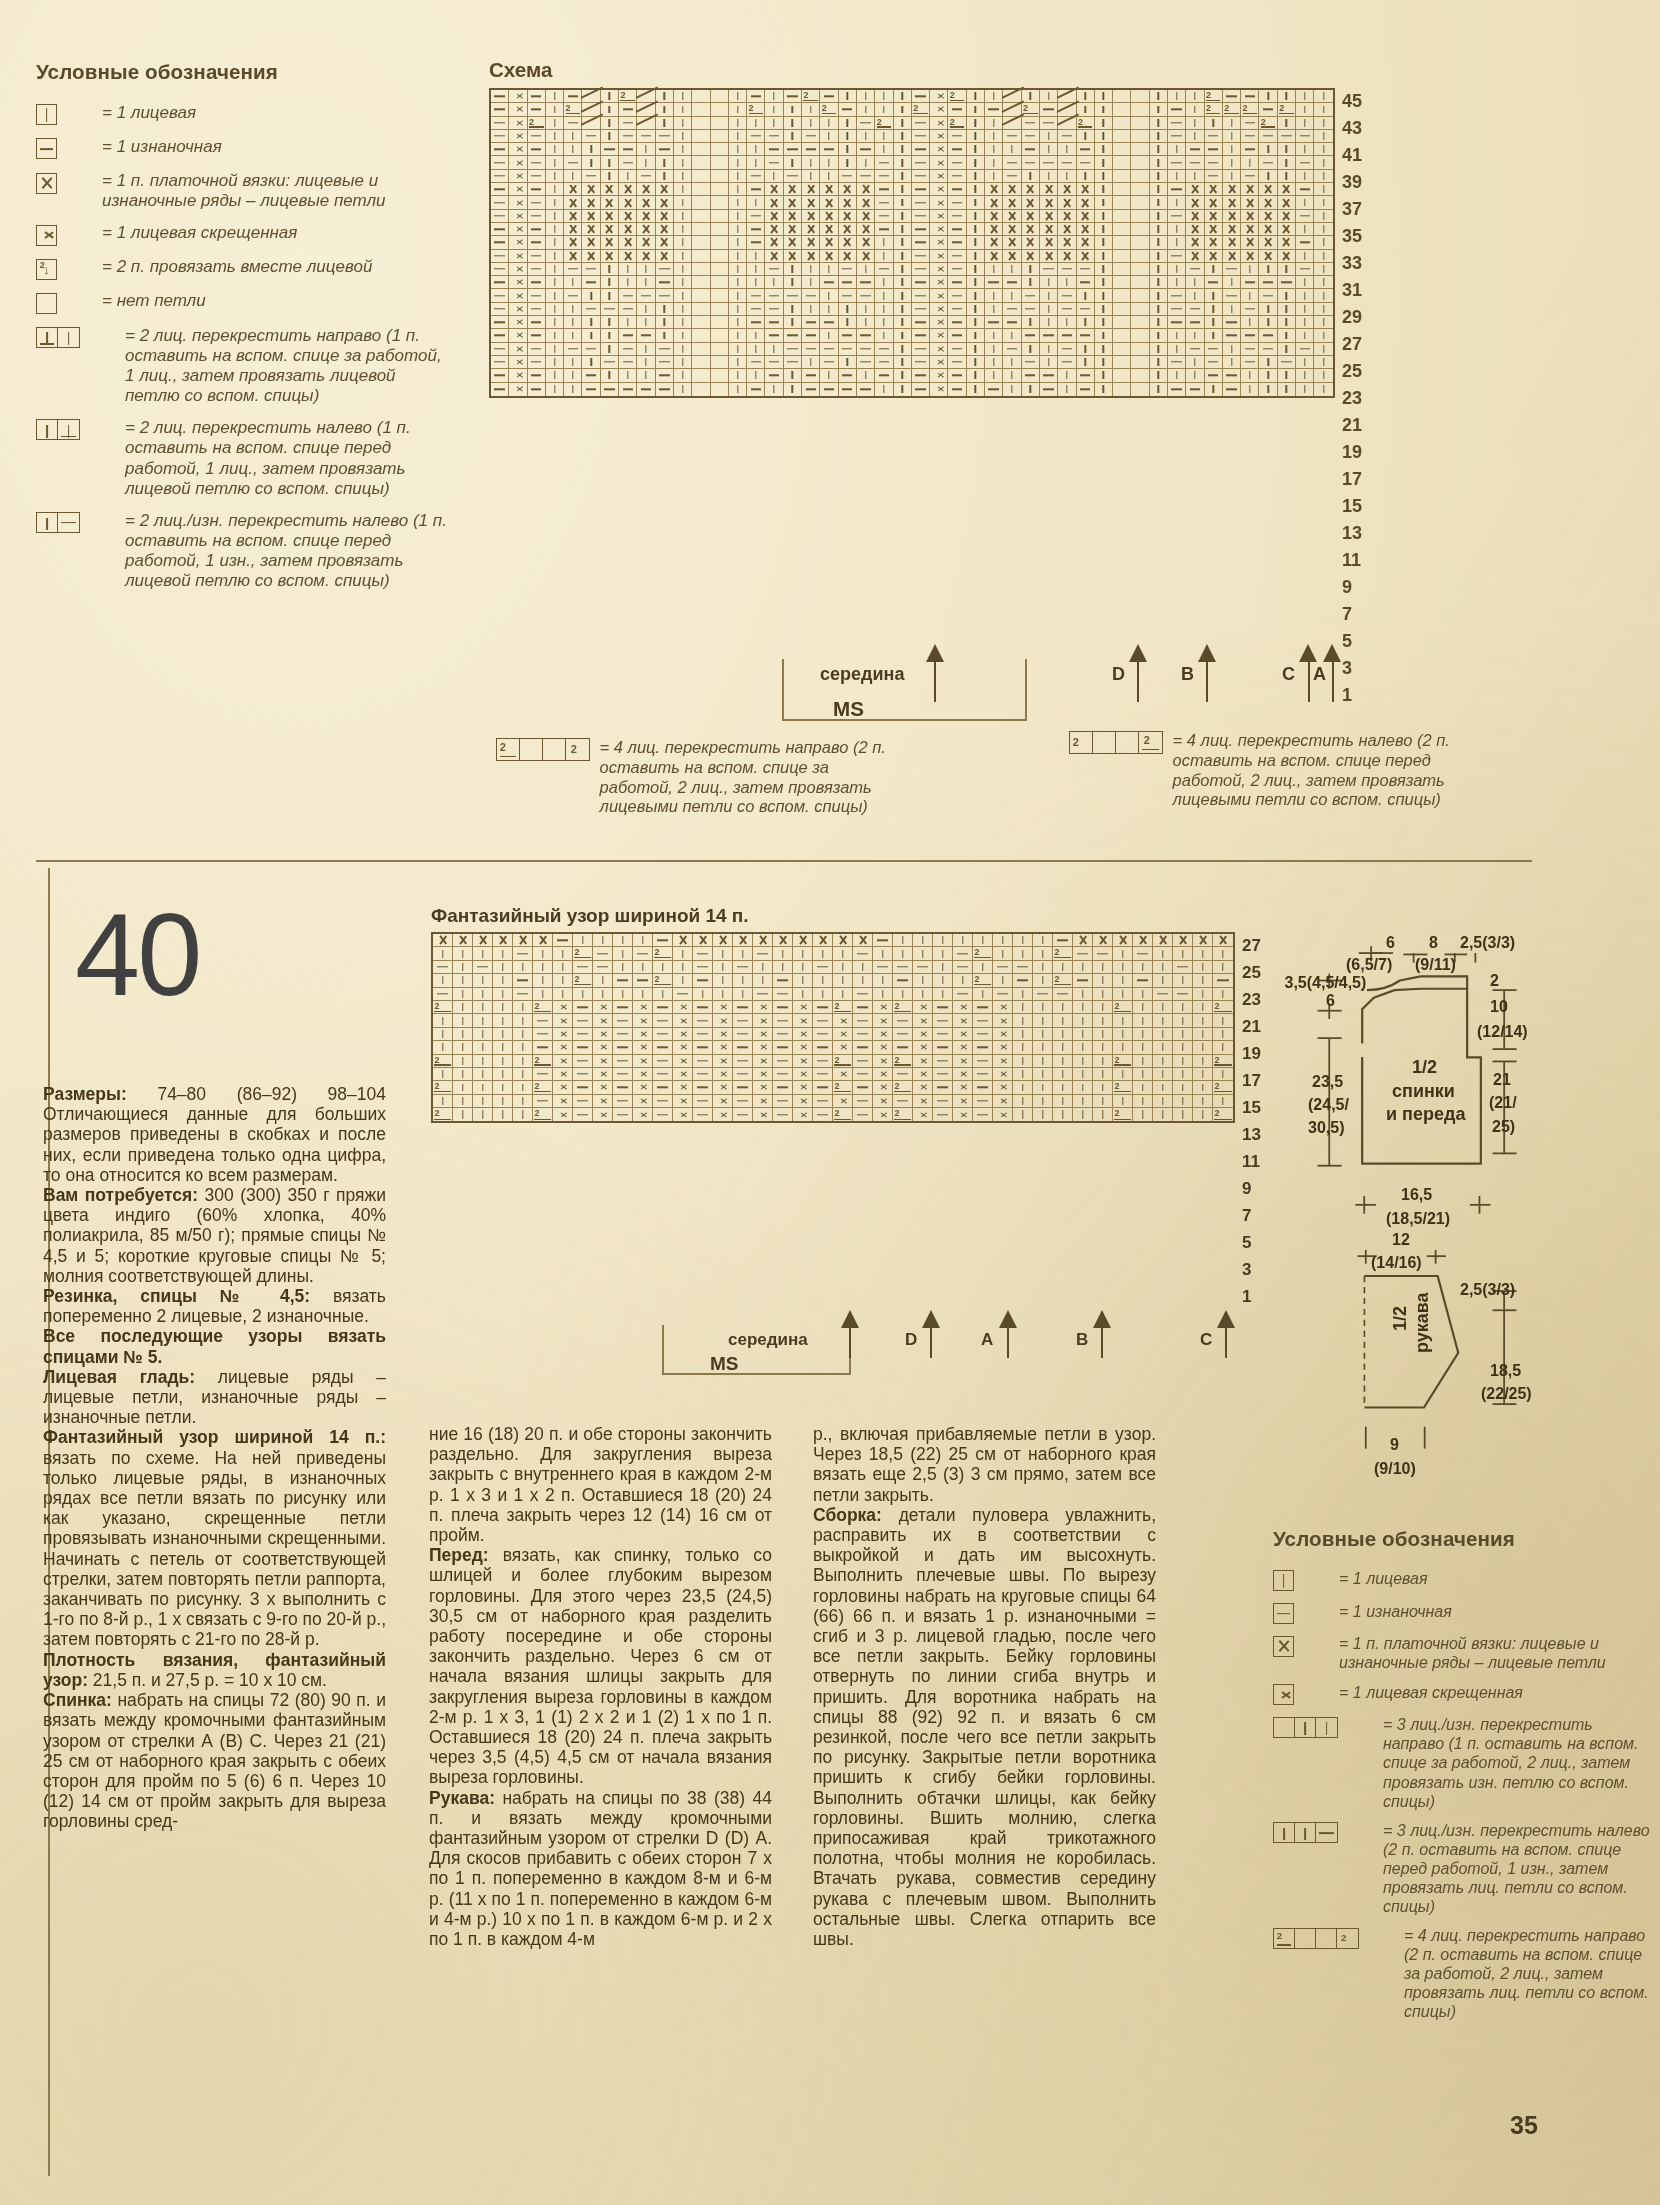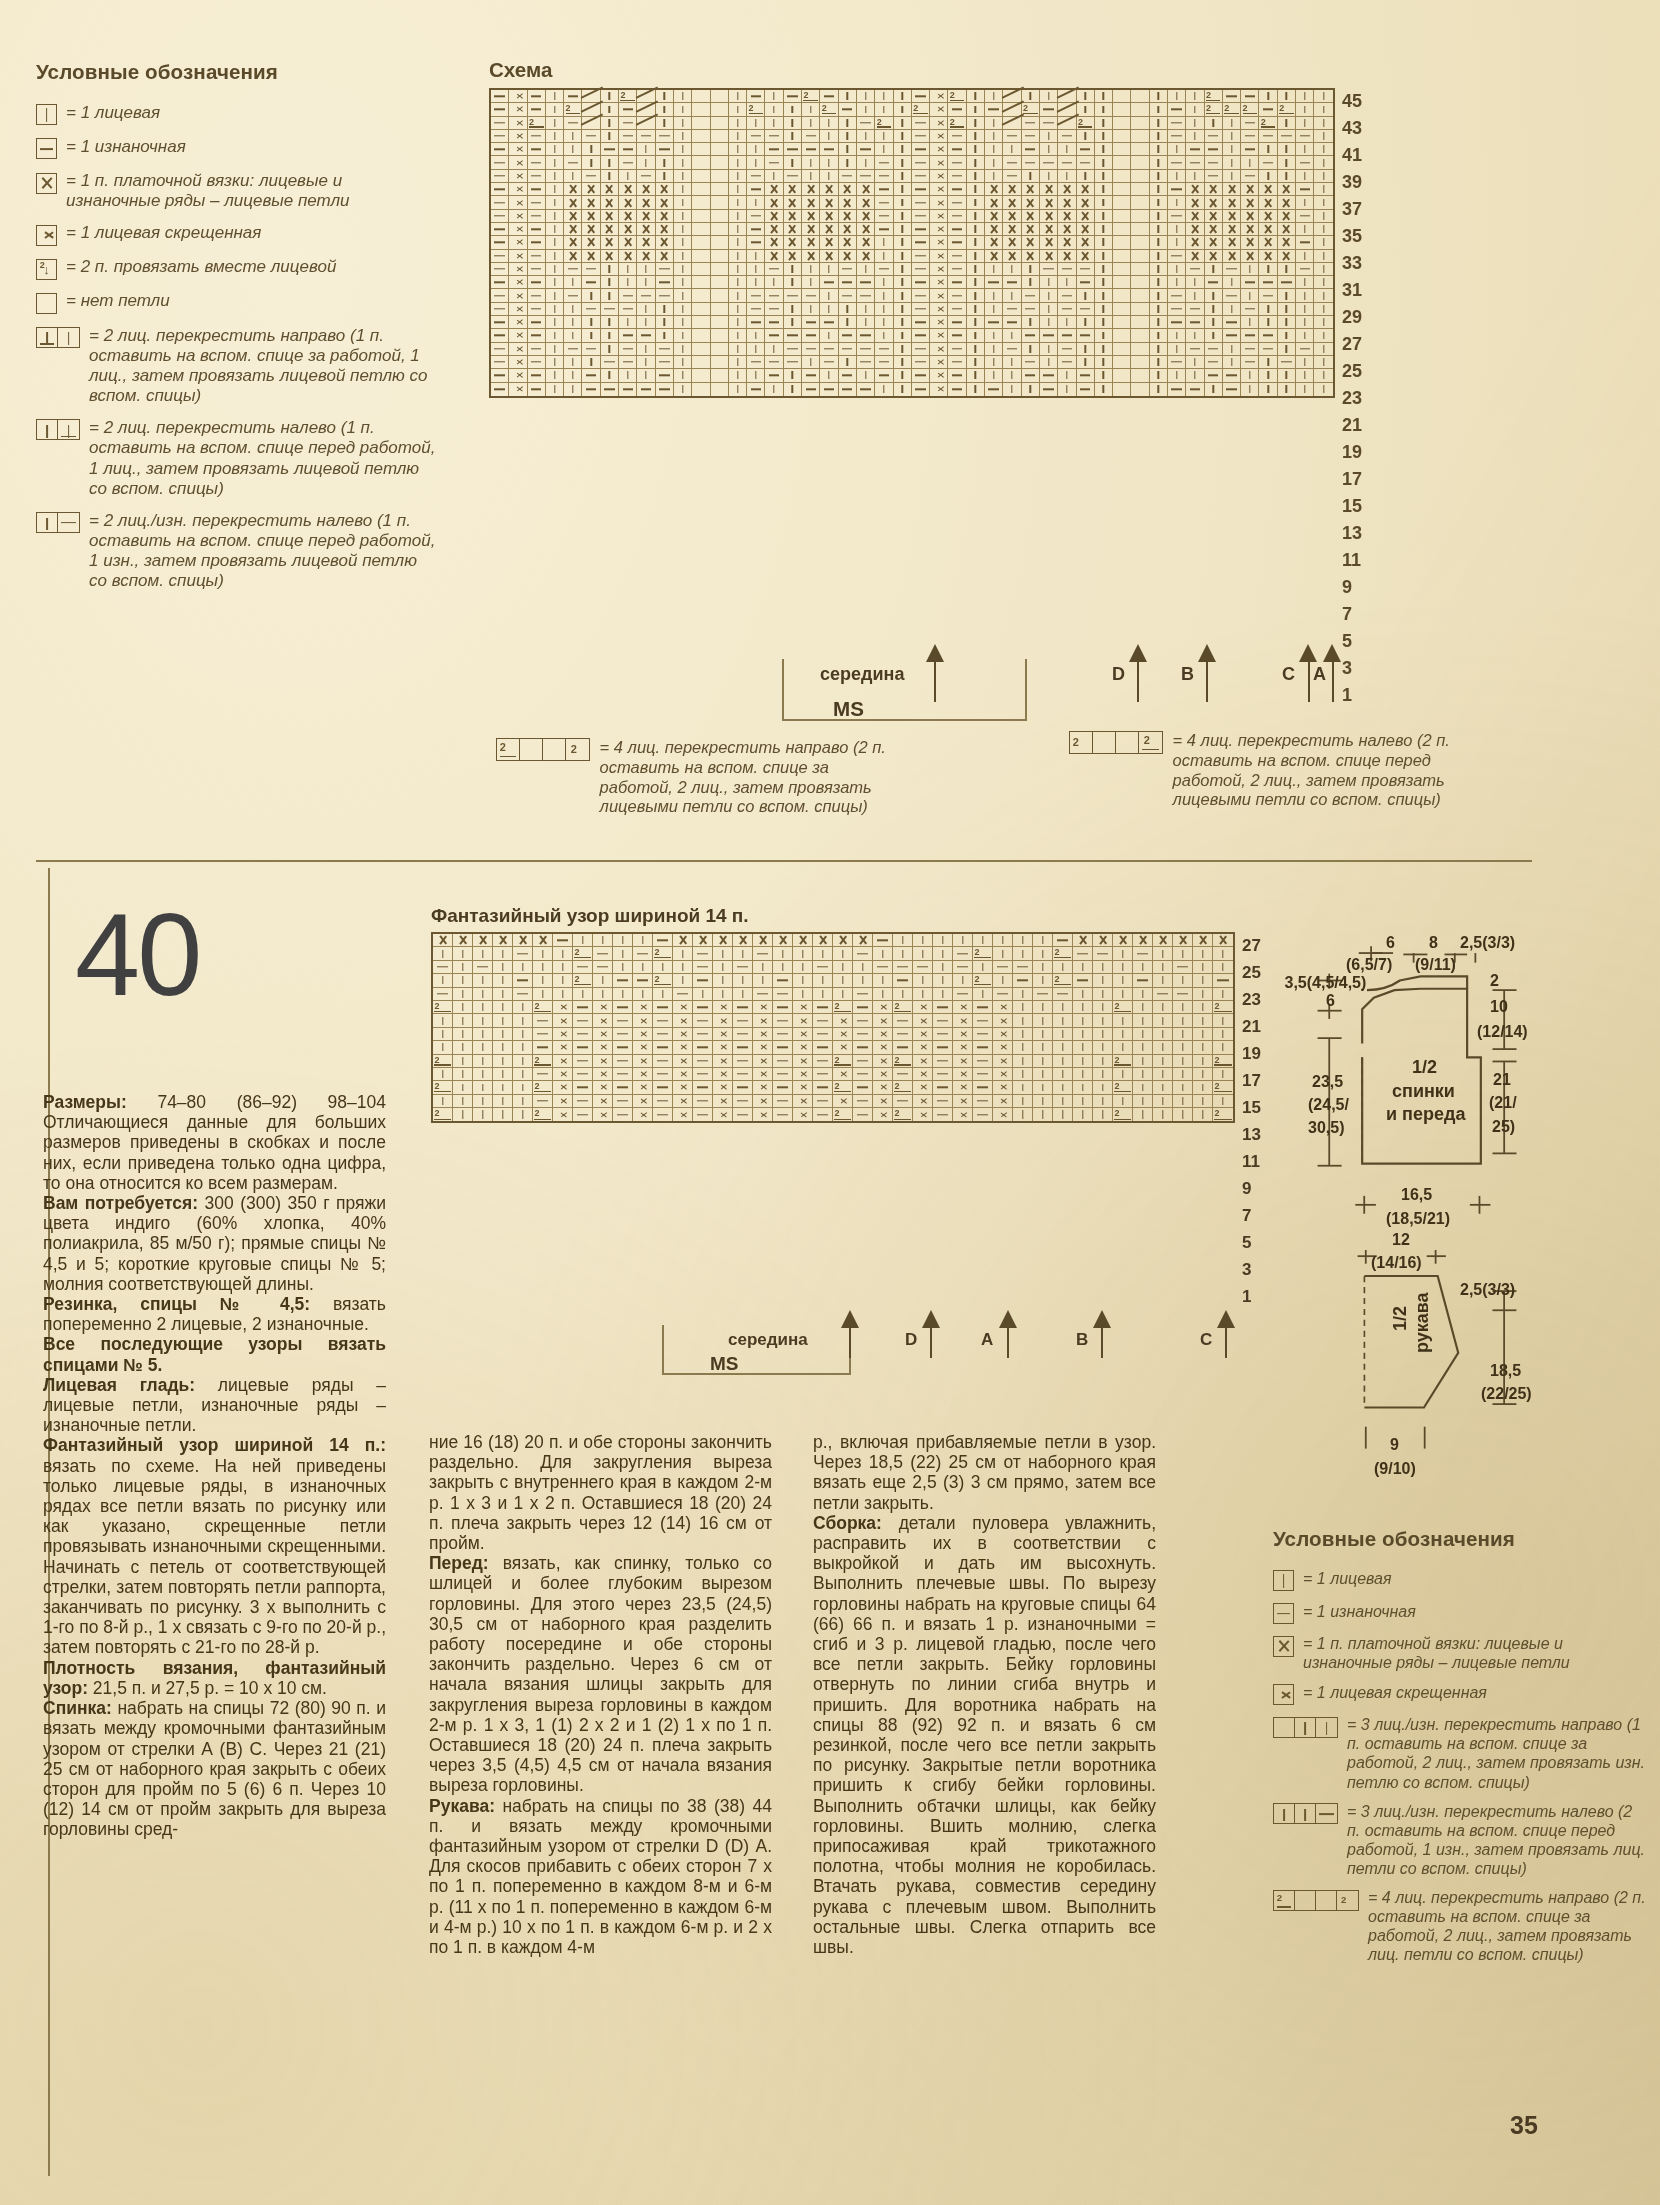--- a/index.html
+++ b/index.html
@@ -31,20 +31,21 @@
   
   .h-leg{
     font-weight:bold;font-style:normal;
     font-size:20.6px;letter-spacing:0.1px;color:#5a4a2a;
   }
   .leg-row{display:flex;align-items:flex-start;margin-bottom:11.7px;}
   .leg-sym{flex:0 0 auto;margin-right:9px;margin-top:1.4px;}
   .leg-txt{
     font-style:italic;font-size:17px;line-height:1.19;color:#5f4f2e;
     max-width:350px;
+    margin-left:36px;
   }
   .cell{
     width:21px;height:21px;border:1.6px solid #6b5730;
     box-sizing:border-box;display:inline-block;vertical-align:middle;
     position:relative;background:transparent;
   }
   .sym{
     position:absolute;inset:0;display:flex;align-items:center;justify-content:center;
     font-size:15px;line-height:1;color:#6b5730;font-weight:bold;
   }
@@ -100,21 +101,21 @@
 
   
   #bignum{position:absolute;left:75px;top:896px;font-size:117px;font-weight:normal;color:#404040;letter-spacing:-2.7px;line-height:1;font-family:"Liberation Sans",sans-serif;}
   #title40{position:absolute;left:43px;top:1016px;width:357px;font-size:25.4px;font-weight:bold;line-height:1.14;color:#3f3218;}
 
   .body-col{
     position:absolute;font-size:17.5px;line-height:1.155;color:#463718;
     text-align:justify;
   }
   .body-col b{font-weight:bold;}
-  .body-col p{margin:8px 0 0 0;}
+  .body-col p{margin:0 0 0 0;}
 
   #col1{left:43px;top:1084px;width:343px;}
   #col2{left:429px;top:1424px;width:343px;}
   #col3{left:813px;top:1424px;width:343px;}
 
   
   #chart2-title{position:absolute;left:431px;top:905px;font-weight:bold;font-size:19px;color:#4a3b22;}
   #chart2{position:absolute;left:431px;top:932px;}
   .g2row{display:flex;height:13.4px;}
   .g2c{

